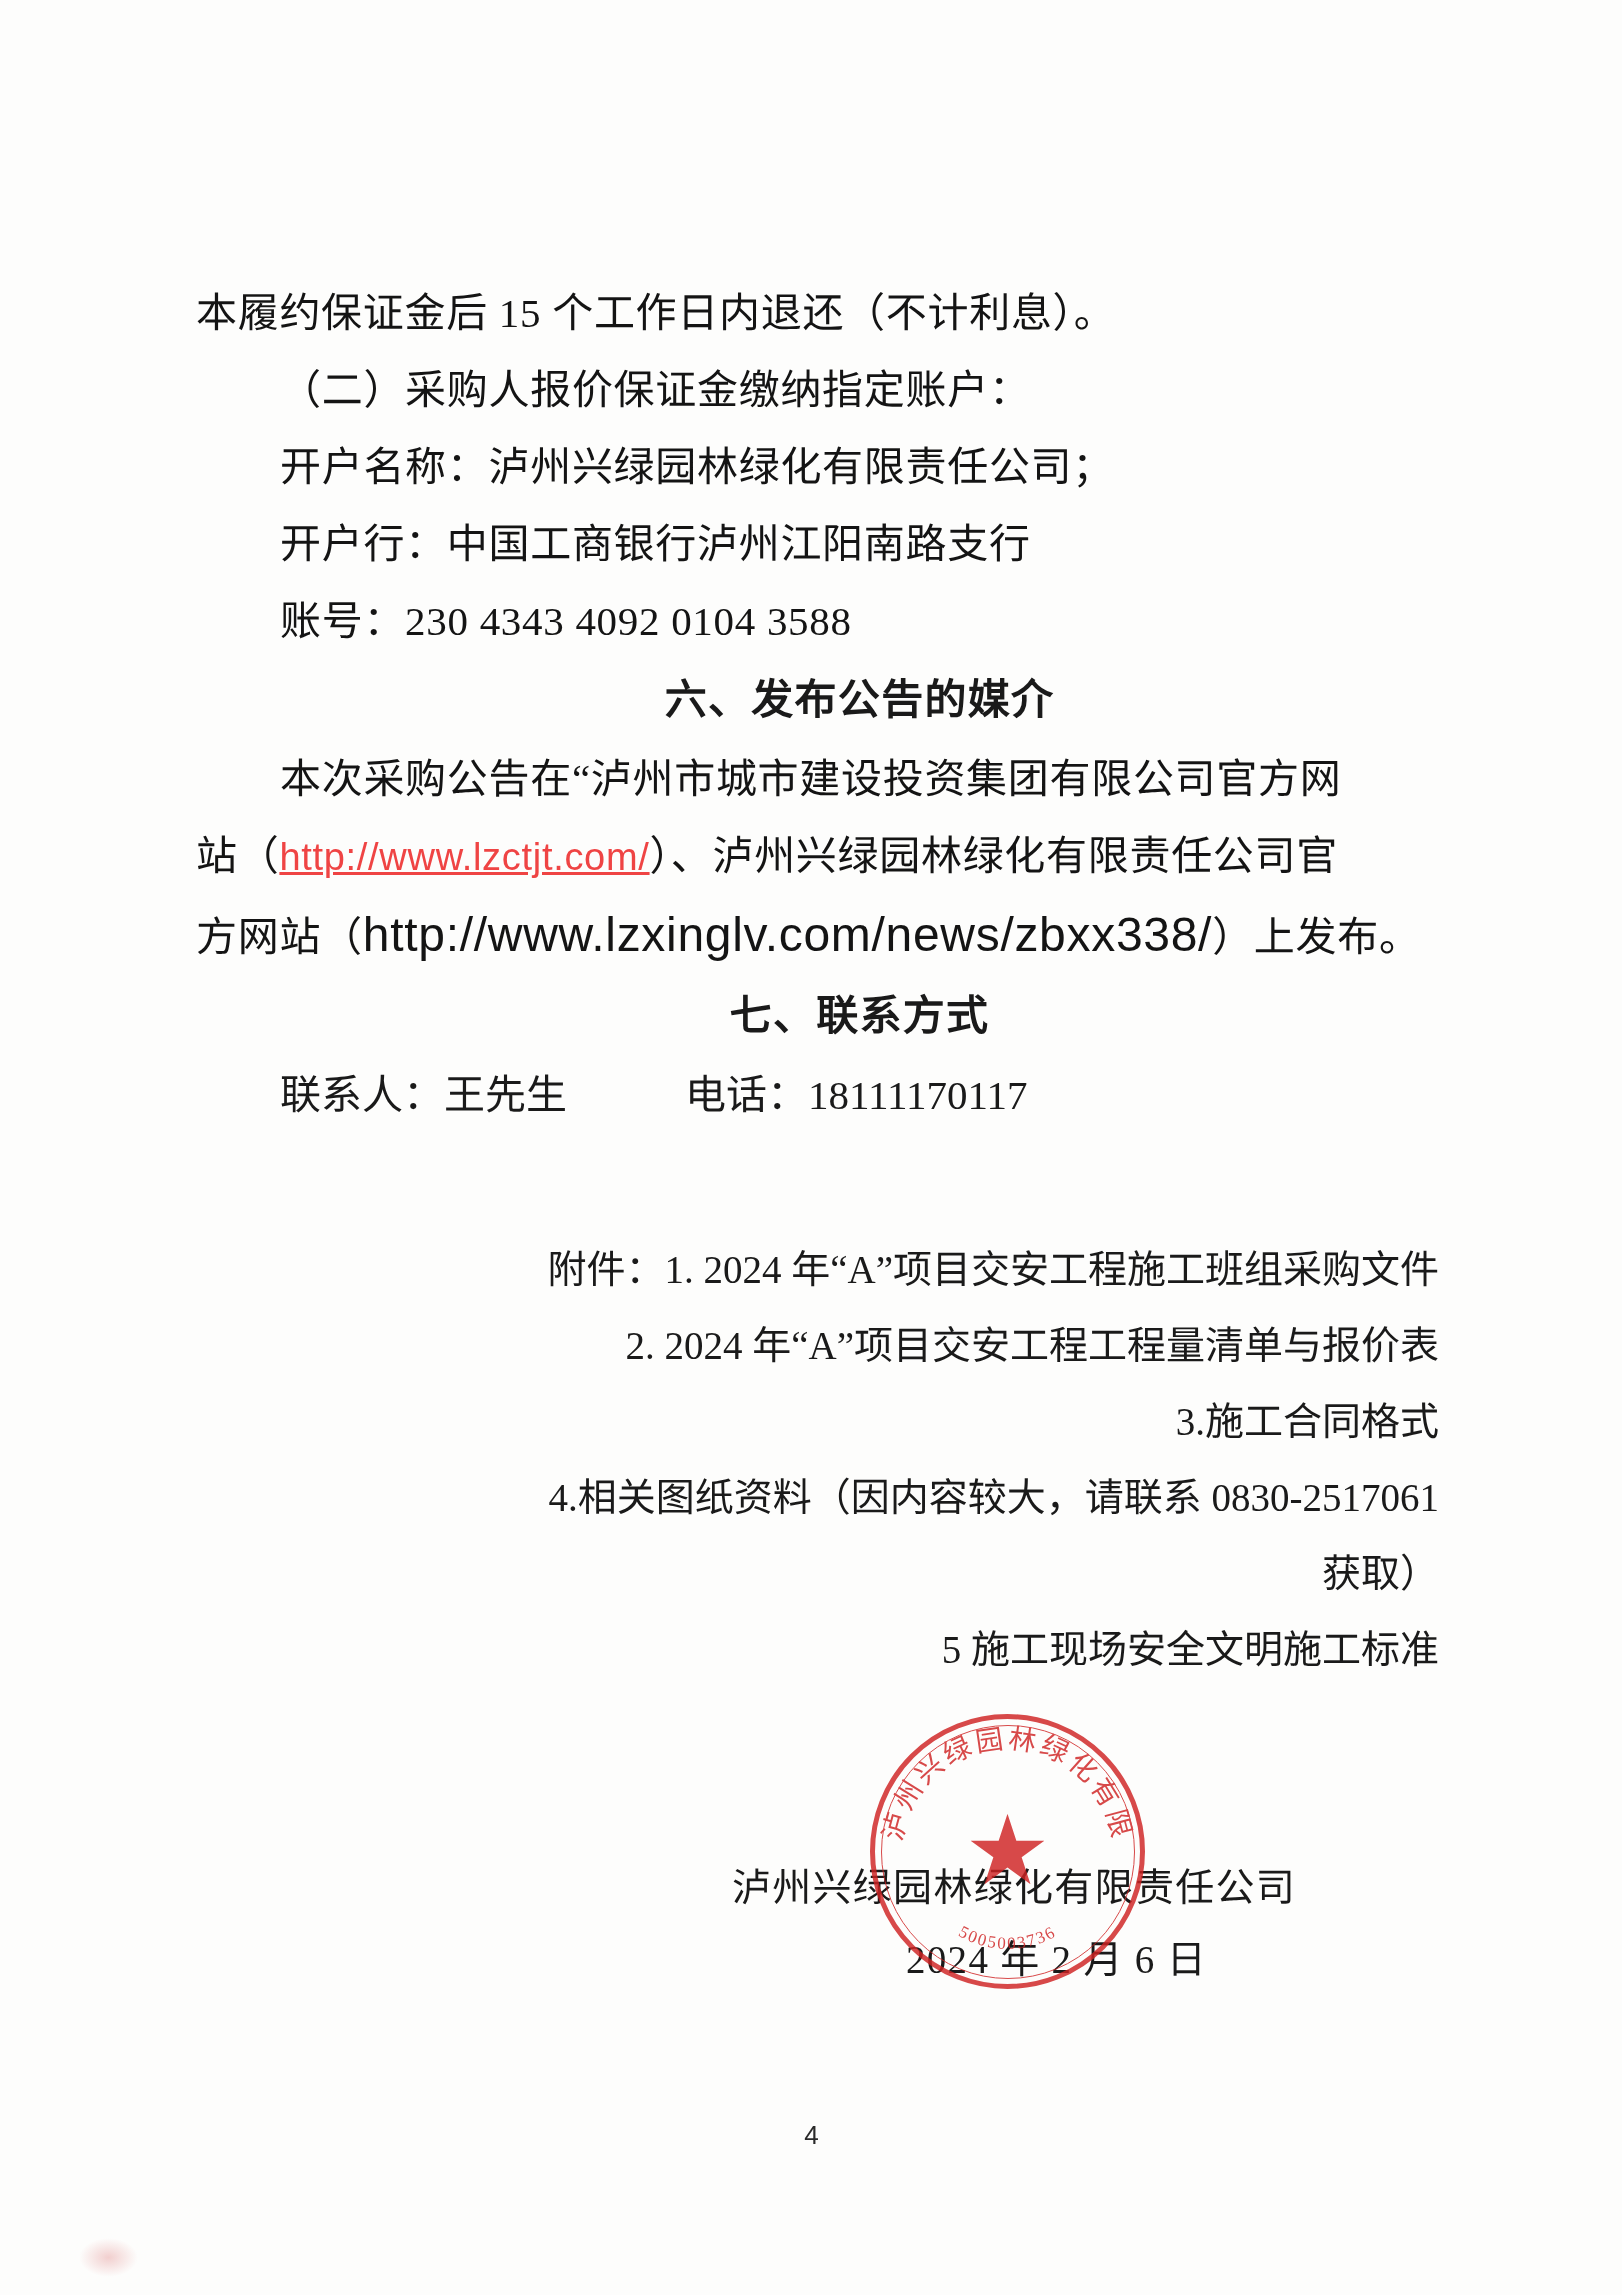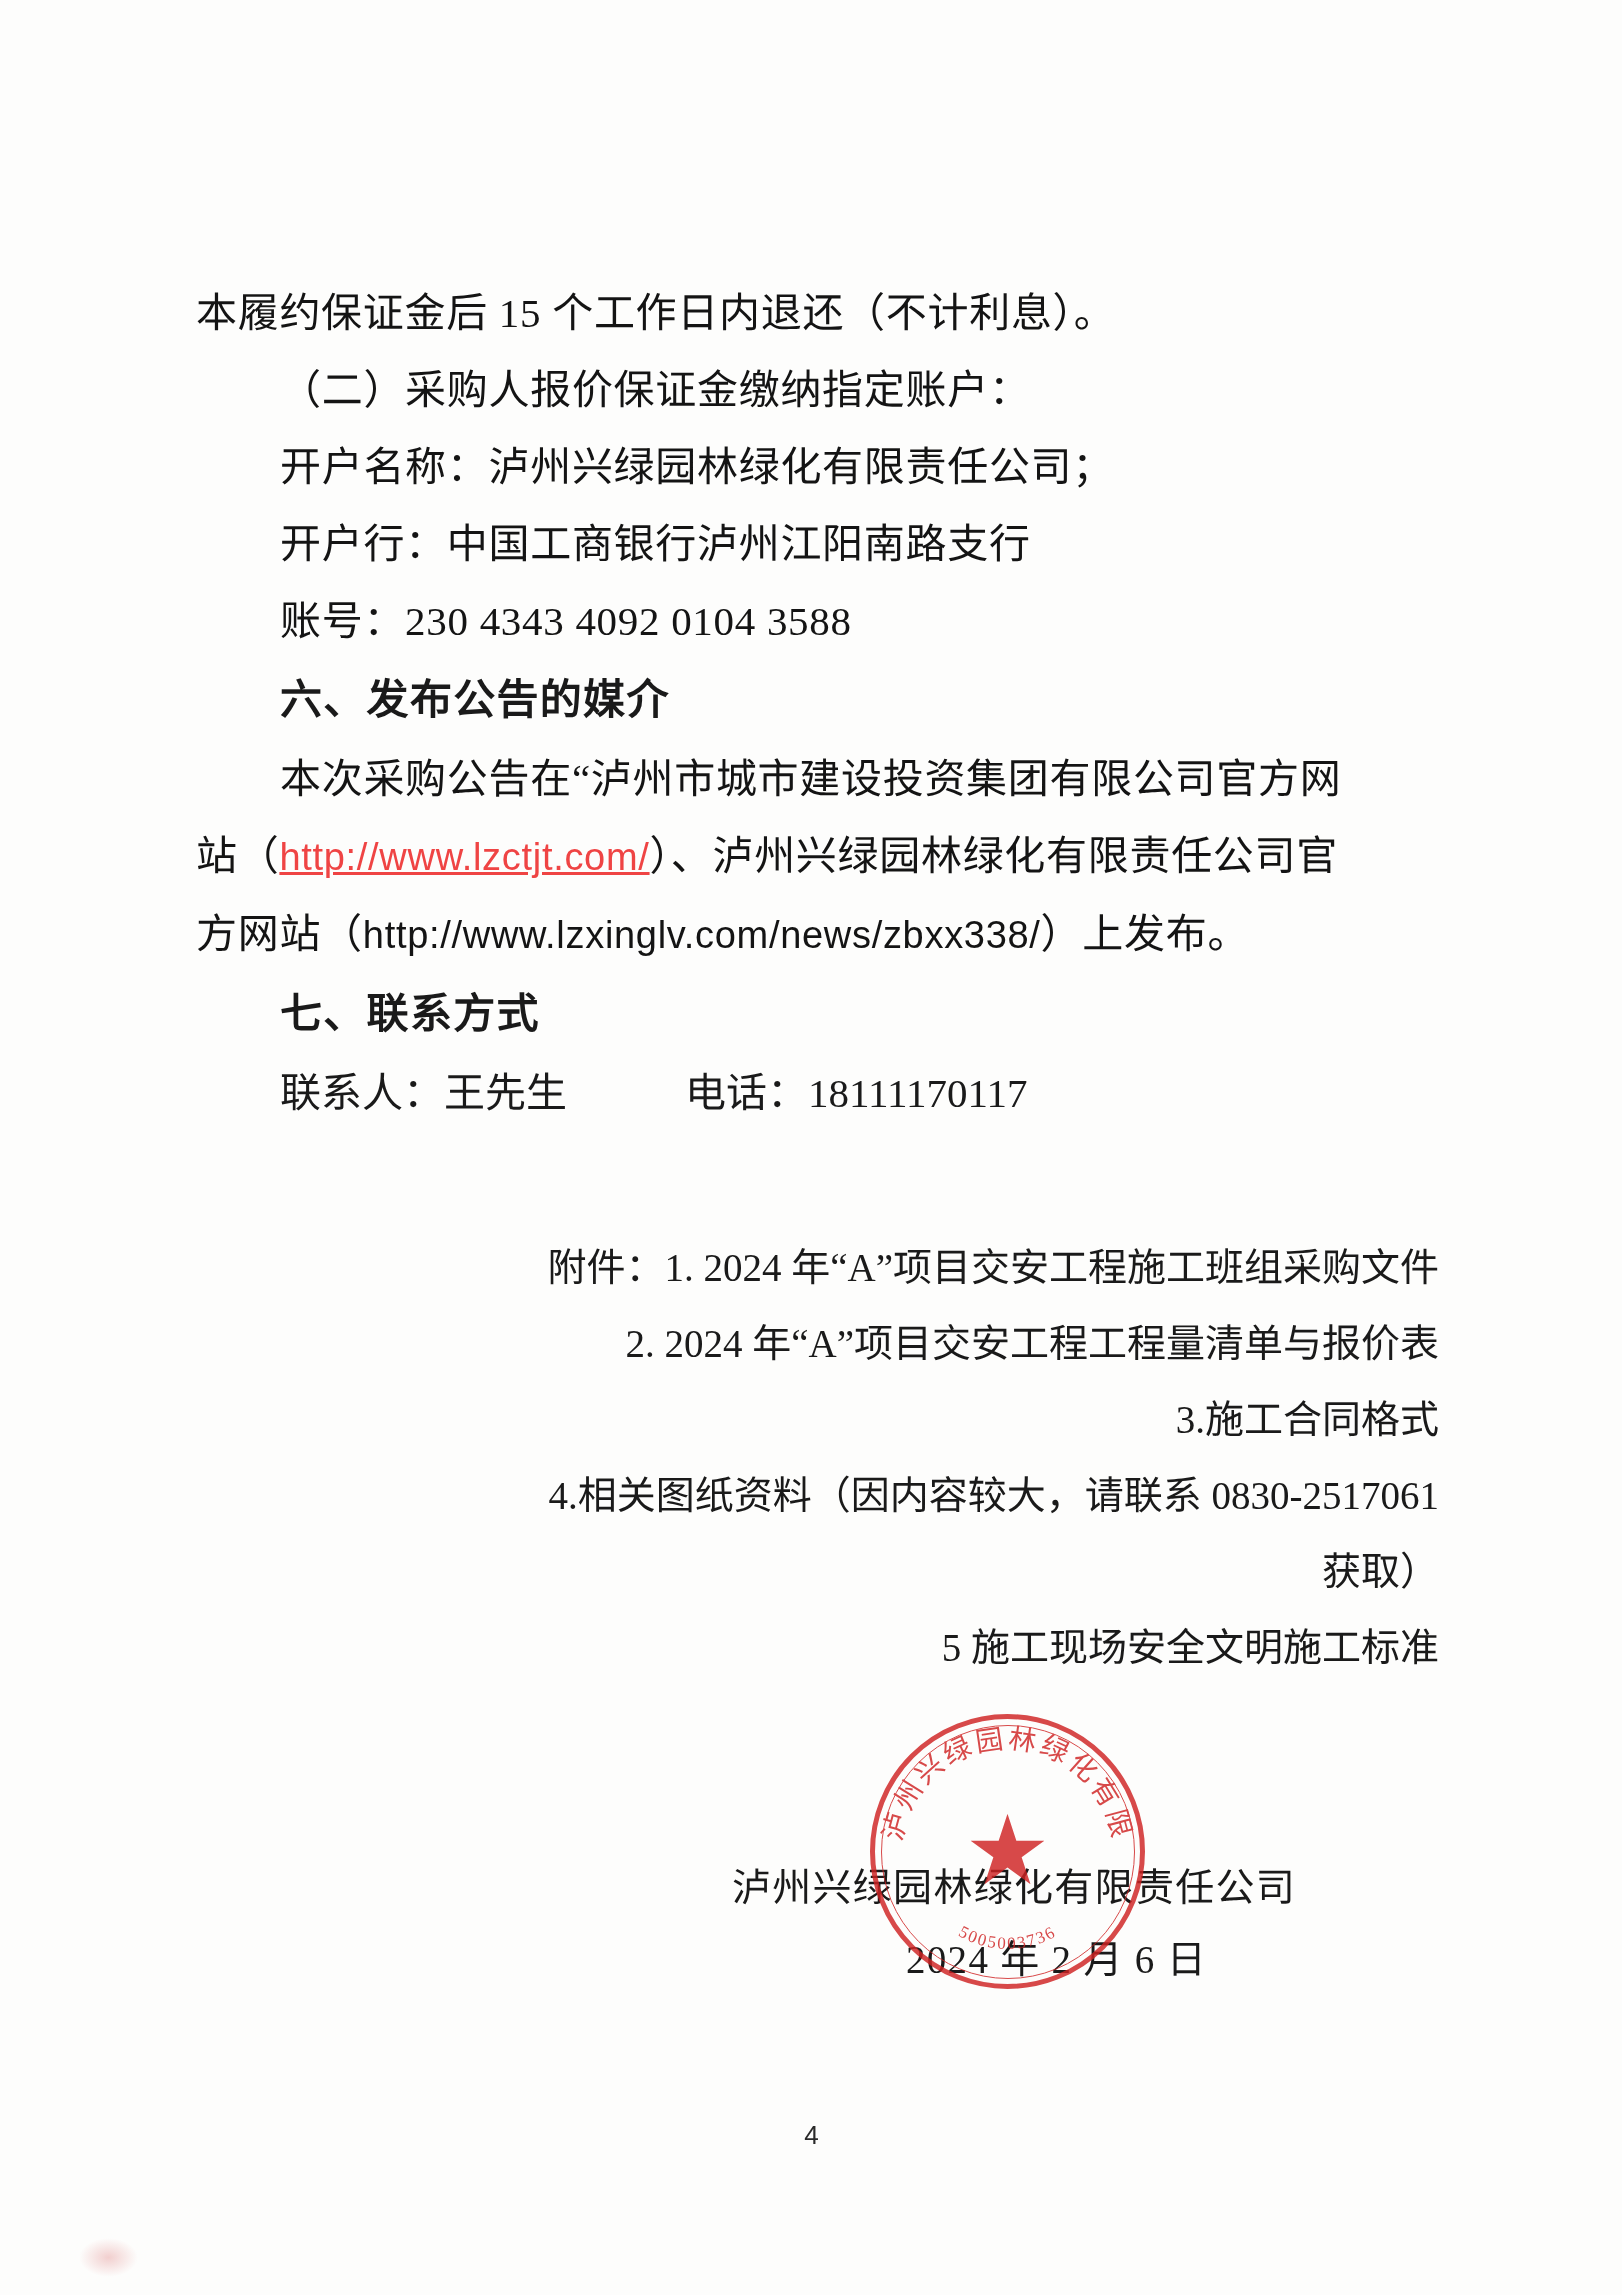--- a/index.html
+++ b/index.html
@@ -40,32 +40,33 @@
 
   .indent1 { text-indent: 0; padding-left: 0; }
   .indent2 { padding-left: 84px; }
 
   .heading {
     font-size: 42px;
     font-weight: bold;
     line-height: 81px;
     padding-left: 84px;
     letter-spacing: 1.3px;
+    text-align: center;
   }
 
   .link {
     text-decoration: underline;
     color: #ef4444;
     font-family: "Liberation Sans", sans-serif;
     font-size: 38px;
   }
 
   .plainurl {
     font-family: "Liberation Sans", sans-serif;
-    font-size: 38px;
+    font-size: 48px;
   }
 
   .contact-row {
     display: flex;
     padding-left: 84px;
     font-size: 41px;
     line-height: 77px;
   }
   .contact-row .gap { display: inline-block; width: 118px; }
 

